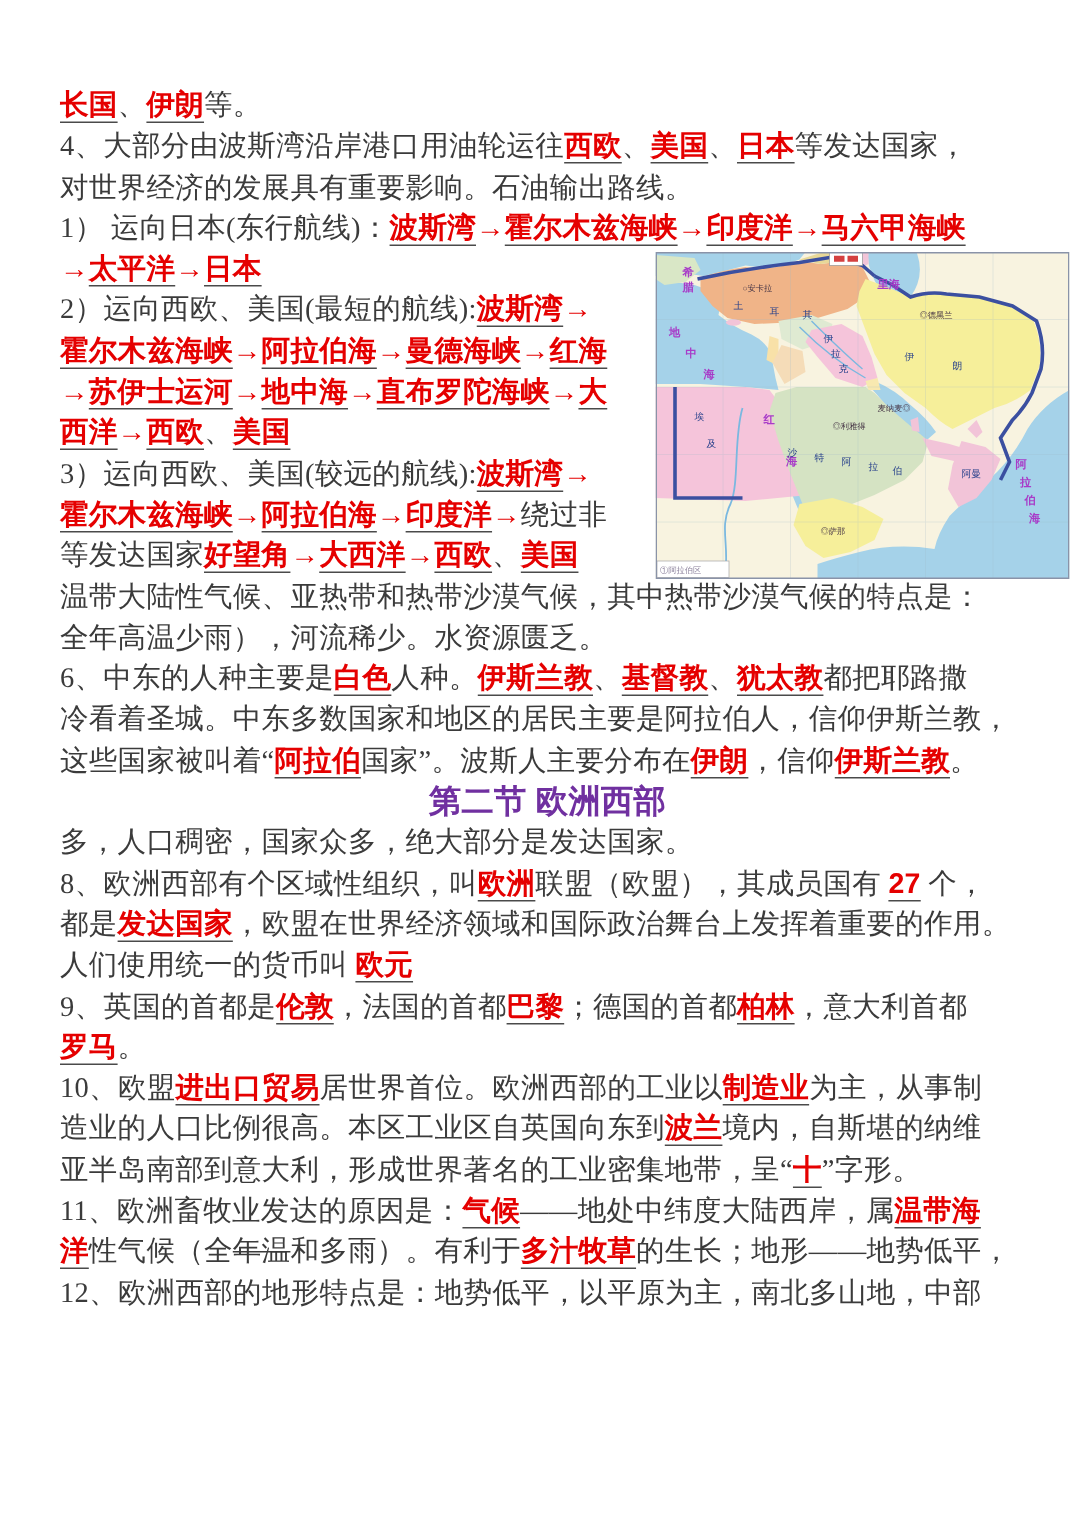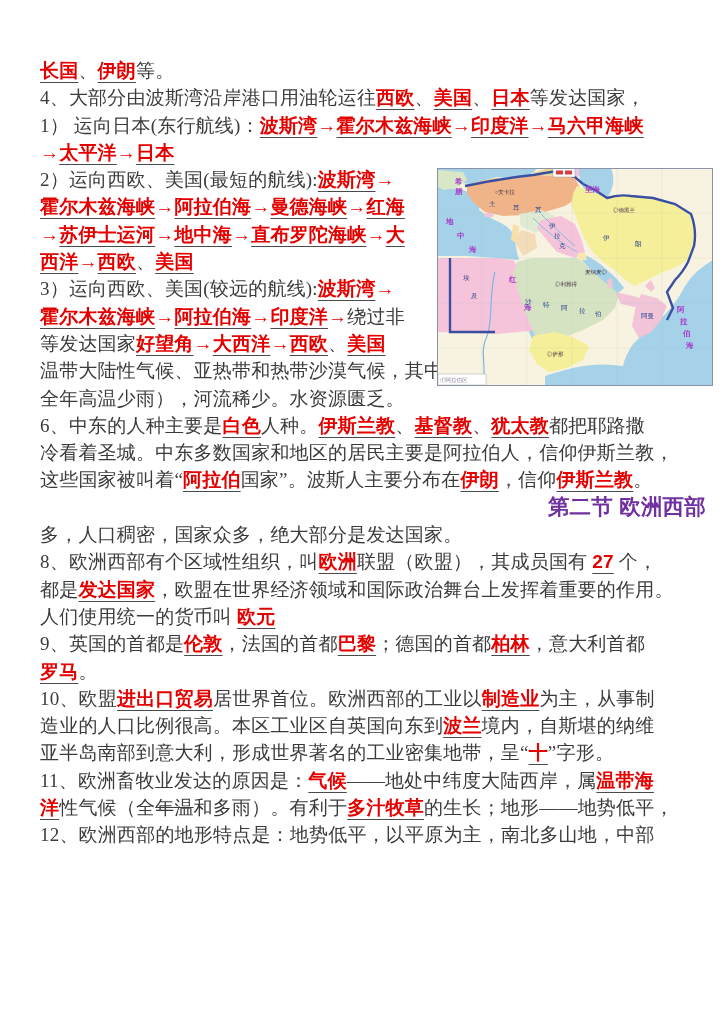--- a/index.html
+++ b/index.html
@@ -1,33 +1,33 @@
 <!DOCTYPE html>
 <html><head>
 <meta charset="utf-8">
 <style>
   html,body{margin:0;padding:0;background:#e8e8e8;}
   .page{
     position:relative;
     width:724px;height:1024px;
     background:#ffffff;
     box-sizing:border-box;
-    padding:57px 18px 0 40px;
+    padding:57px 34px 0 40px;
     font-family:"Liberation Serif","DejaVu Serif",serif;
     color:#3b3b3b;
     overflow:hidden;
   }
   .line{
     font-size:19px;
     line-height:27.3px;
     height:27.3px;
     white-space:pre;
     letter-spacing:0.2px;
   }
-  .line.center{text-align:right;}
+  .line.center{text-align:center;}
   .line.h2 span{
     color:#7030a0;
     font-weight:700;
     font-size:21.5px;
     font-family:"Liberation Sans","DejaVu Sans",sans-serif;
   }
   span.plain{color:#3b3b3b;}
   span.r{
     color:#e50000;
     font-weight:700;
@@ -57,20 +57,21 @@
   .ml-cap{fill:#443344;font-size:5.5px;font-family:"Liberation Sans",sans-serif;}
   .ml-attr{fill:#8a7f9a;font-size:5.5px;font-family:"Liberation Sans",sans-serif;}
 </style>
 </head>
 <body>
 
 <div class="page">
   <div>
       <div class="line"><span class="r">长国</span><span class="plain">、</span><span class="r">伊朗</span><span class="plain">等。</span></div>
       <div class="line"><span class="plain">4、大部分由波斯湾沿岸港口用油轮运往</span><span class="r">西欧</span><span class="plain">、</span><span class="r">美国</span><span class="plain">、</span><span class="r">日本</span><span class="plain">等发达国家，</span></div>
+      <div class="line"><span class="plain">对世界经济的发展具有重要影响。石油输出路线。</span></div>
       <div class="line"><span class="plain">1） 运向日本(东行航线)：</span><span class="r">波斯湾</span><span class="a">→</span><span class="r">霍尔木兹海峡</span><span class="a">→</span><span class="r">印度洋</span><span class="a">→</span><span class="r">马六甲海峡</span></div>
       <div class="line"><span class="a">→</span><span class="r">太平洋</span><span class="a">→</span><span class="r">日本</span></div>
       <div class="line"><span class="plain">2）运向西欧、美国(最短的航线):</span><span class="r">波斯湾</span><span class="a">→</span></div>
       <div class="line"><span class="r">霍尔木兹海峡</span><span class="a">→</span><span class="r">阿拉伯海</span><span class="a">→</span><span class="r">曼德海峡</span><span class="a">→</span><span class="r">红海</span></div>
       <div class="line"><span class="a">→</span><span class="r">苏伊士运河</span><span class="a">→</span><span class="r">地中海</span><span class="a">→</span><span class="r">直布罗陀海峡</span><span class="a">→</span><span class="r">大</span></div>
       <div class="line"><span class="r">西洋</span><span class="a">→</span><span class="r">西欧</span><span class="plain">、</span><span class="r">美国</span></div>
       <div class="line"><span class="plain">3）运向西欧、美国(较远的航线):</span><span class="r">波斯湾</span><span class="a">→</span></div>
       <div class="line"><span class="r">霍尔木兹海峡</span><span class="a">→</span><span class="r">阿拉伯海</span><span class="a">→</span><span class="r">印度洋</span><span class="a">→</span><span class="plain">绕过非</span></div>
       <div class="line"><span class="plain">等发达国家</span><span class="r">好望角</span><span class="a">→</span><span class="r">大西洋</span><span class="a">→</span><span class="r">西欧</span><span class="plain">、</span><span class="r">美国</span></div>
       <div class="line"><span class="plain">温带大陆性气候、亚热带和热带沙漠气候，其中热带沙漠气候的特点是：</span></div>

